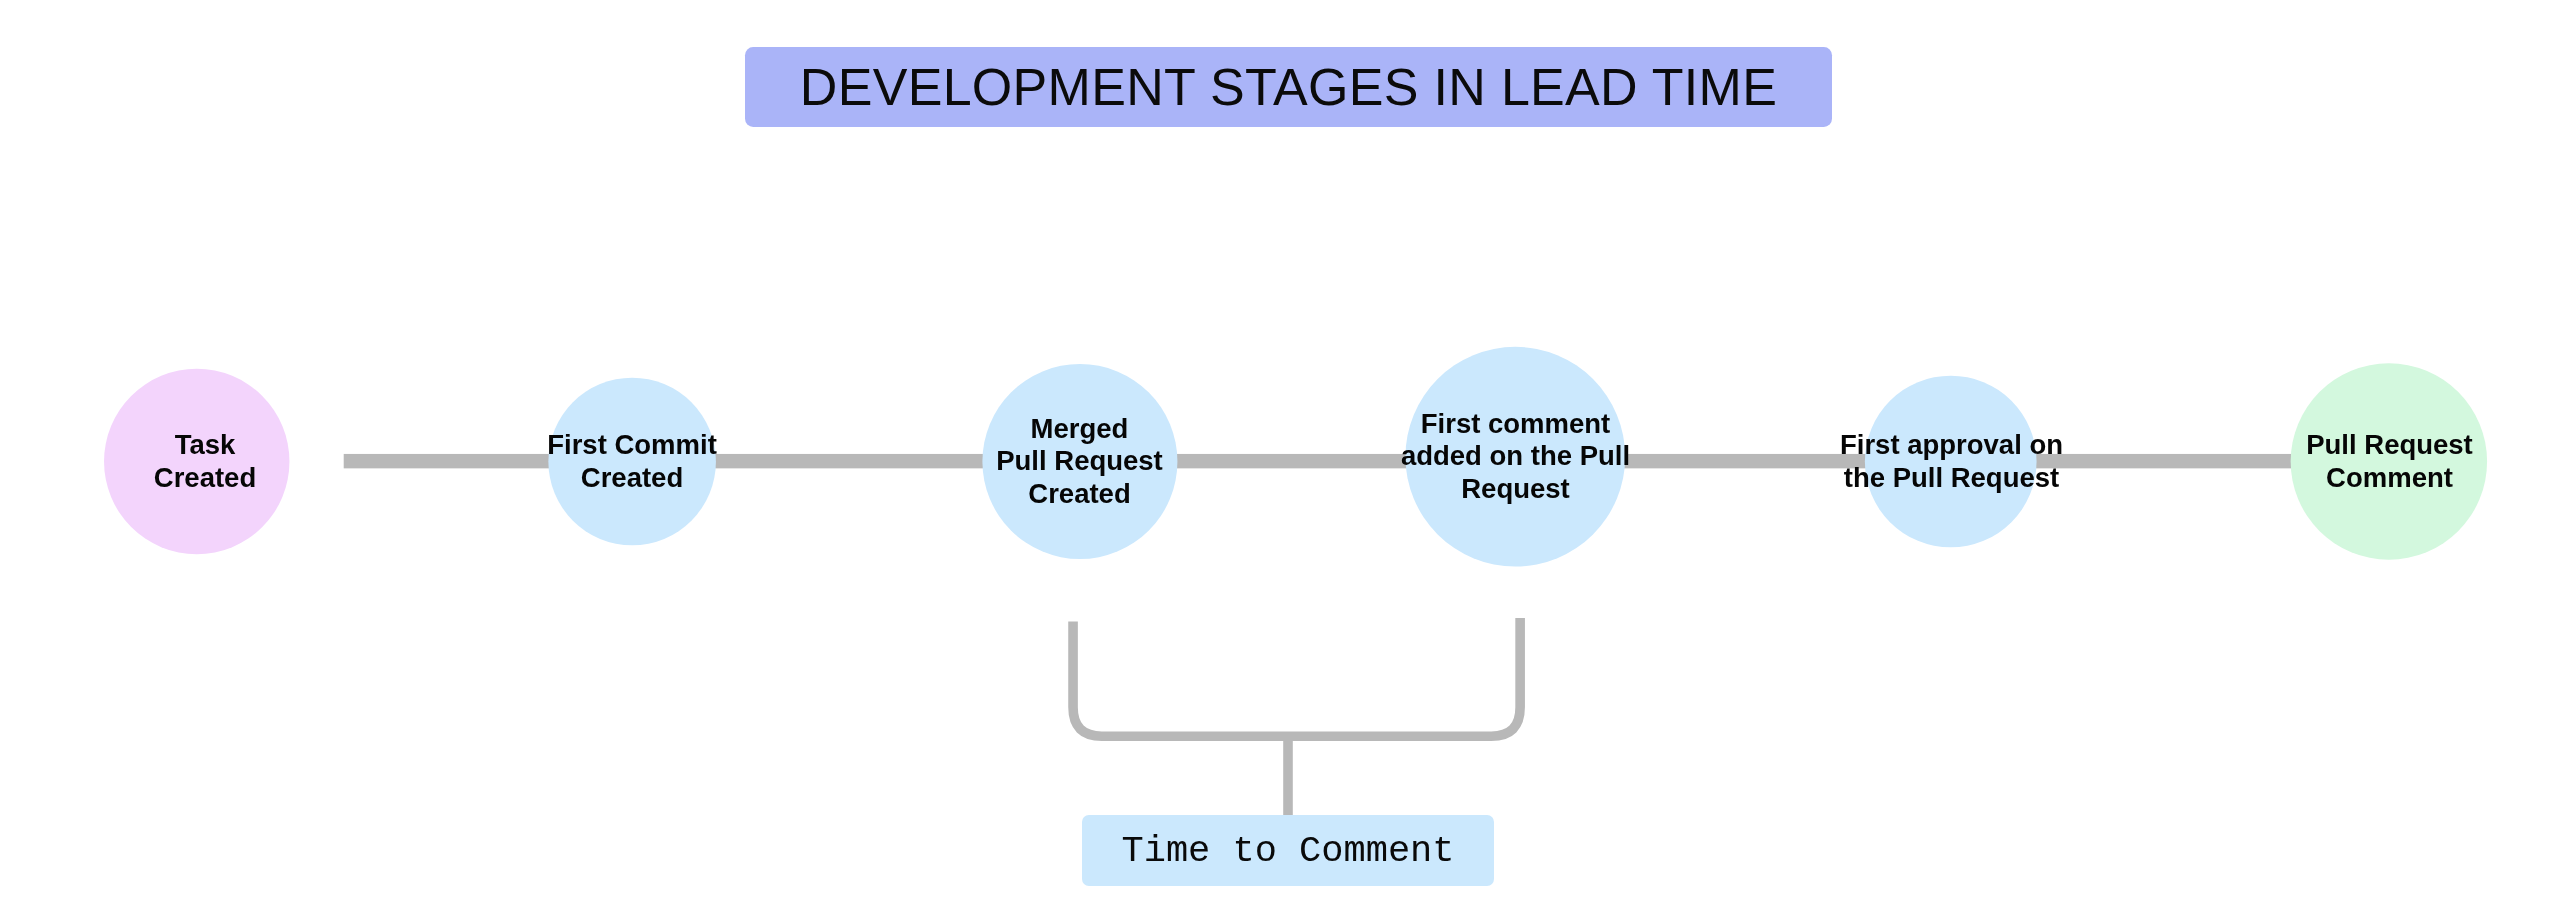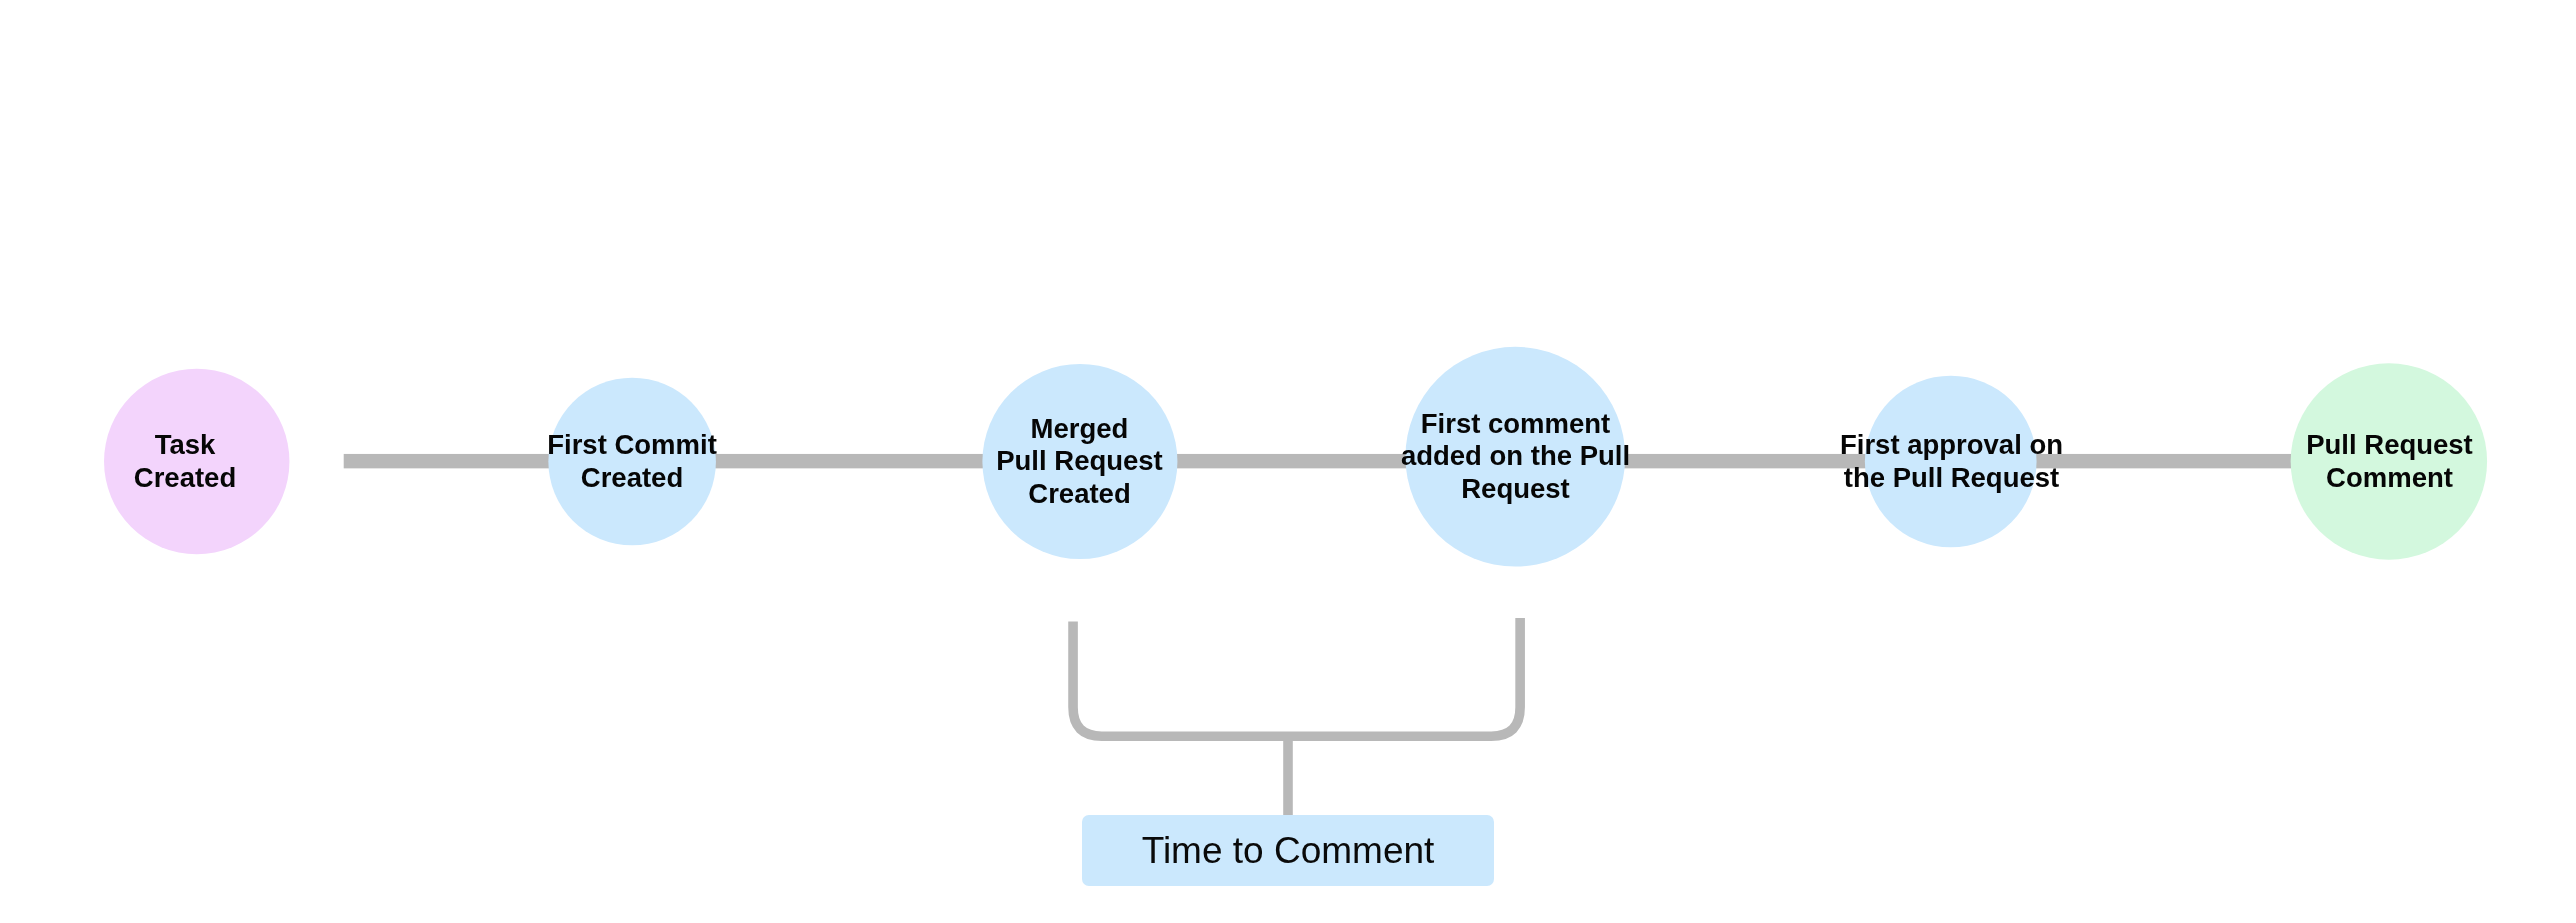--- a/index.html
+++ b/index.html
@@ -76,29 +76,32 @@
     display: flex;
     align-items: center;
     justify-content: center;
     box-sizing: border-box;
   }
   #ttc-text {
     font-size: 37px;
     font-weight: 400;
     color: #0a0a0a;
     white-space: nowrap;
-    font-family: Liberation Sans, sans-serif;
+    font-family: Liberation Mono, monospace;
     text-align: right;
   }
 </style>
 </head>
 <body>
 
 <div id="canvas">
 
+  <div id="title-band">
+    <div id="title-text">DEVELOPMENT STAGES IN LEAD TIME</div>
+  </div>
 
   <svg id="flow" viewBox="0 0 3750 1344" xmlns="http://www.w3.org/2000/svg">
 
     <g>
       <rect x="500" y="661" width="320" height="21" fill="#b8b8b8"></rect>
       <rect x="1020" y="661" width="430" height="21" fill="#b8b8b8"></rect>
       <rect x="1700" y="661" width="370" height="21" fill="#b8b8b8"></rect>
       <rect x="2350" y="661" width="390" height="21" fill="#b8b8b8"></rect>
       <rect x="2950" y="661" width="400" height="21" fill="#b8b8b8"></rect>
     </g>
@@ -111,21 +114,21 @@
     <g>
       <circle cx="286" cy="672" r="135" fill="#f3d4fc"></circle>
       <circle cx="920" cy="672" r="122" fill="#cbe8fd"></circle>
       <circle cx="1572" cy="672" r="142" fill="#cbe8fd"></circle>
       <circle cx="2206" cy="665" r="160" fill="#cbe8fd"></circle>
       <circle cx="2840" cy="672" r="125" fill="#cbe8fd"></circle>
       <circle cx="3478" cy="672" r="143" fill="#d3f8de"></circle>
     </g>
   </svg>
 
-  <div class="node-label" style="left:75px; top:393px; width:220px; height:137px;">
+  <div class="node-label" style="left:95px; top:393px; width:220px; height:137px;">
     <span>Task</span>
     <span>Created</span>
   </div>
 
   <div class="node-label" style="left:522px; top:393px; width:220px; height:137px;justify-content:center;">
     <span>First Commit</span>
     <span>Created</span>
   </div>
 
   <div class="node-label" style="left:956px; top:379px; width:247px; height:165px;">

